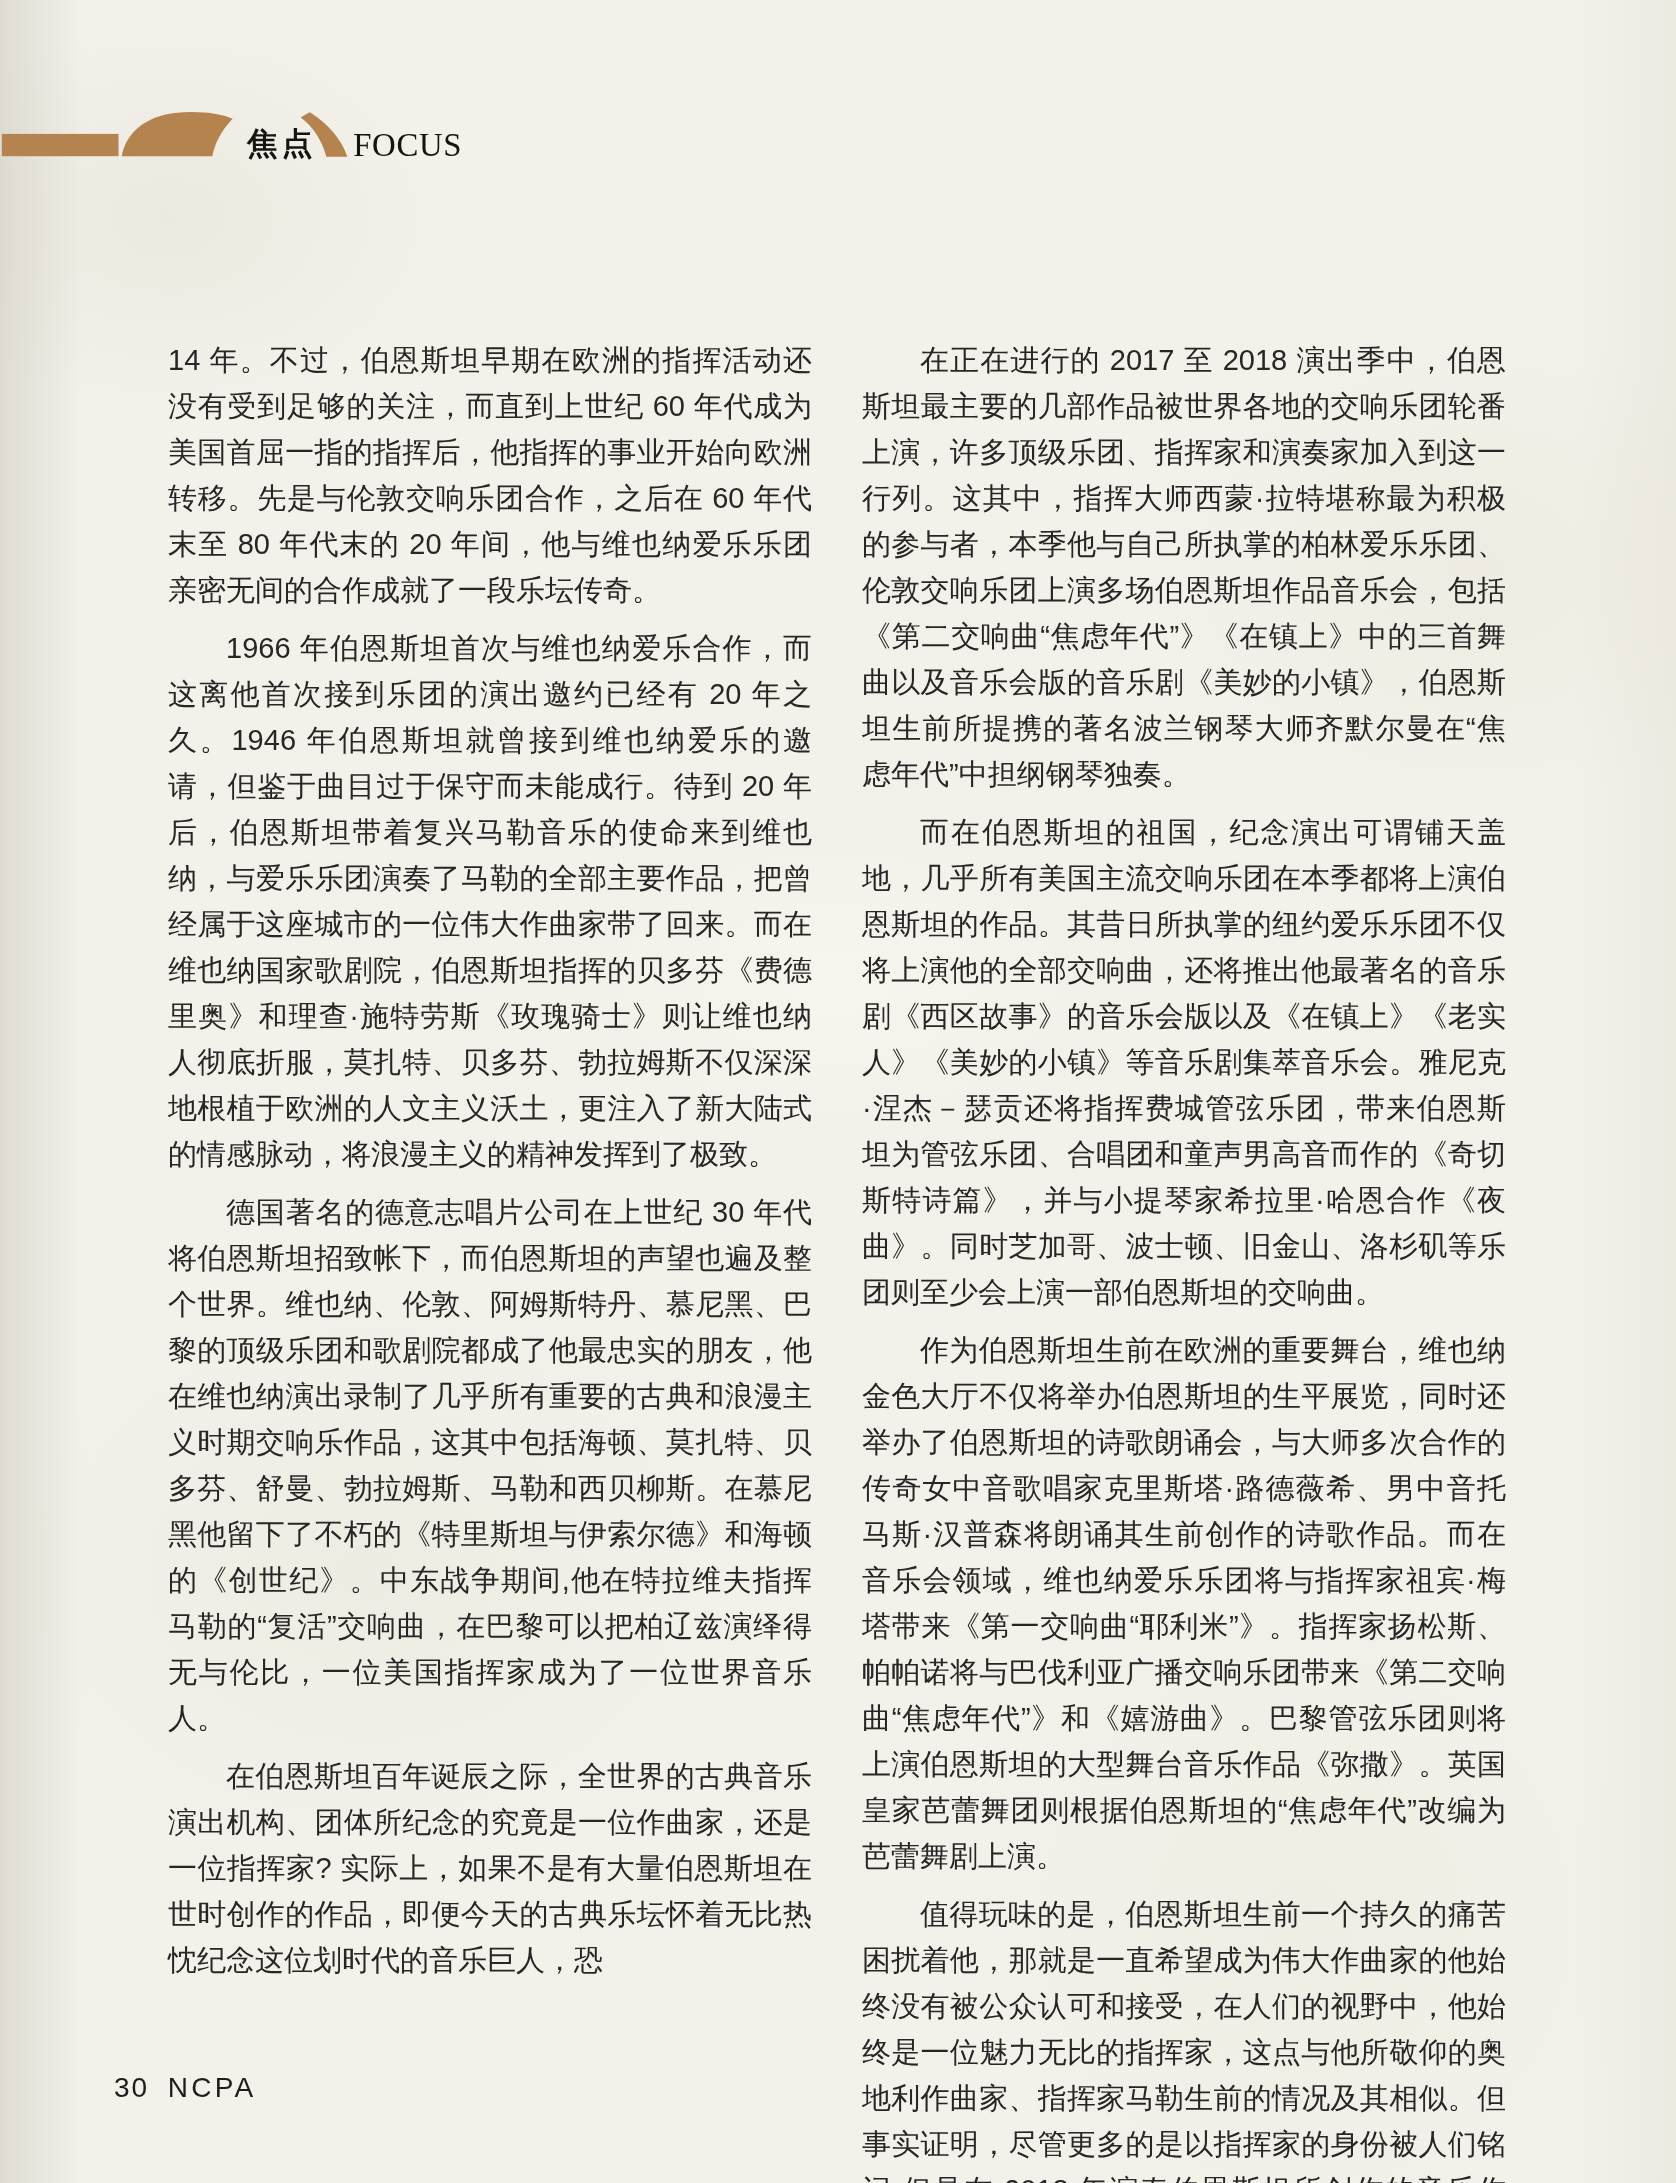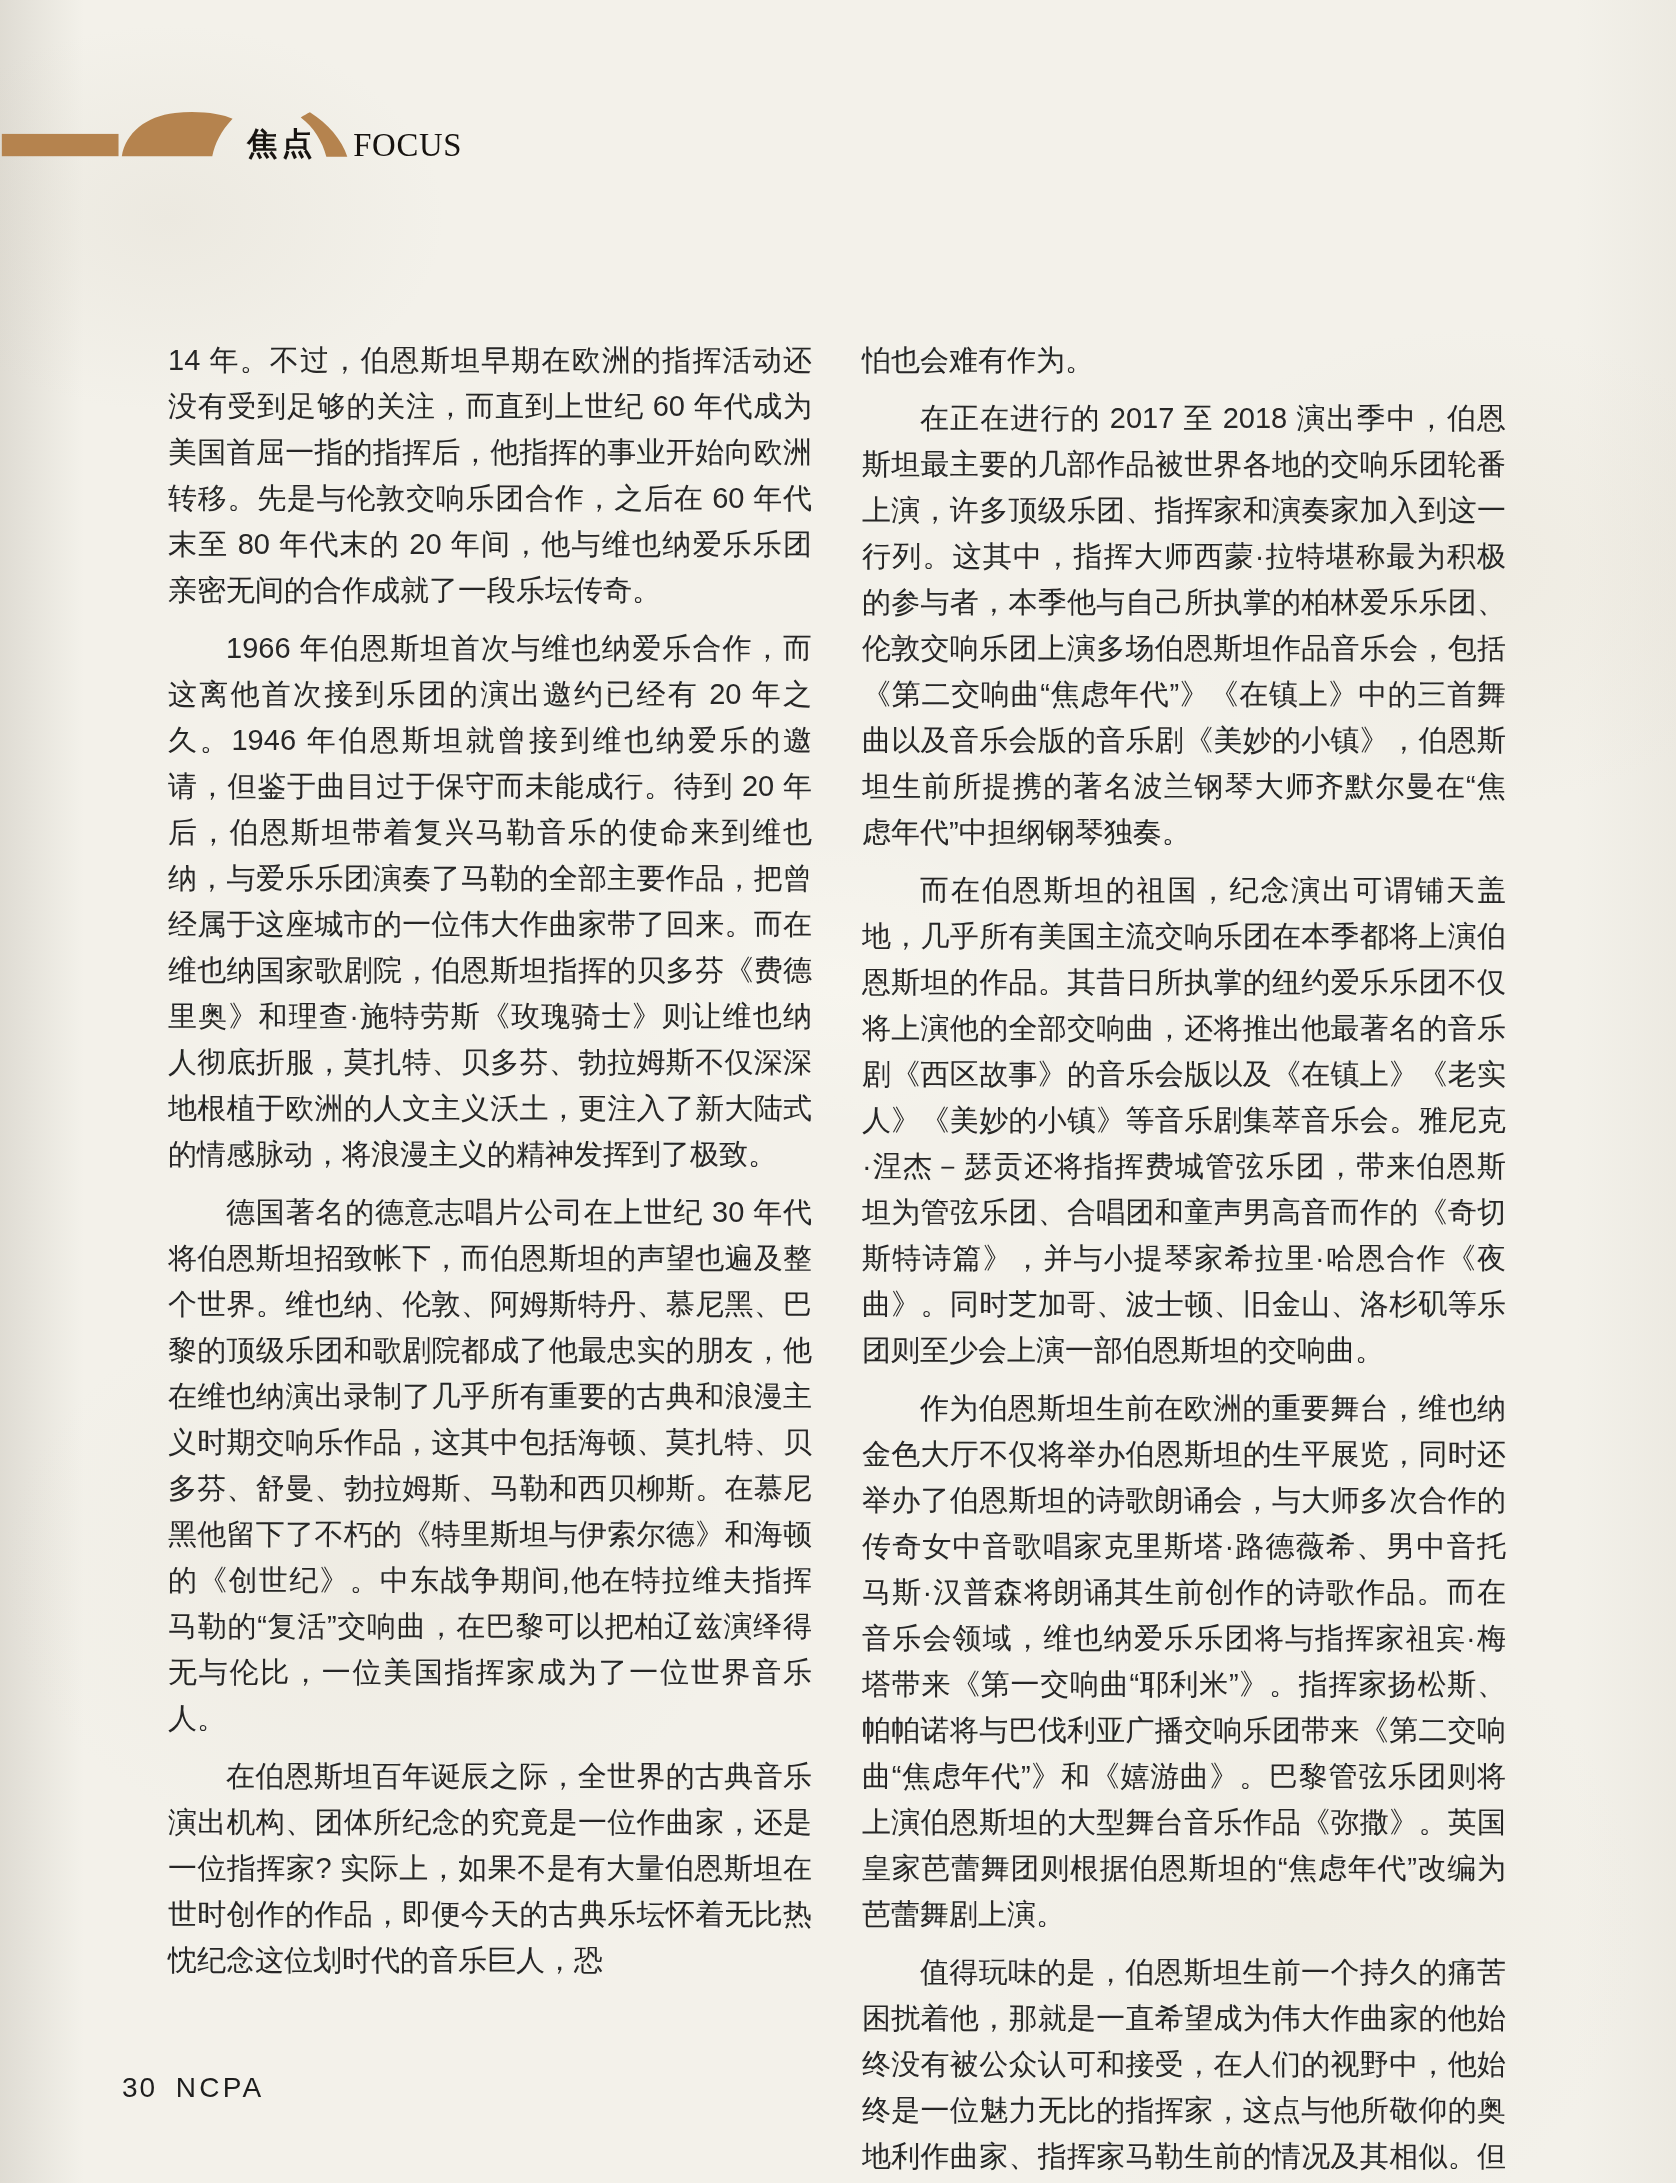--- a/index.html
+++ b/index.html
@@ -31,21 +31,21 @@
   .col{
     position:absolute;top:325px;width:668px;
     font-size:29px;line-height:46px;color:#262626;
     text-align:justify;
   }
   .col-left{left:156px;}
   .col-right{left:850px;}
   .para{margin:12px;text-indent:2em;}
   .no-indent{text-indent:0;}
   .footer{
-    position:absolute;left:122px;top:2072px;
+    position:absolute;left:114px;top:2072px;
     font-size:28px;color:#1d1d1d;letter-spacing:2px;font-weight:400;
   }
   .footer .brand{margin-left:18.5px;letter-spacing:3.3px;}
 </style>
 </head>
 <body>
 
 <div class="paper-texture"></div>
 
 <svg class="header-svg" width="515" height="59" viewBox="0 0 780 90">
@@ -57,21 +57,20 @@
 </svg>
 
 <div class="col col-left">
   <p class="para no-indent"><span>14 年。不过，伯恩斯坦早期在欧洲的指挥活动还没有受到足够的关注，而直到上世纪 60 年代成为美国首屈一指的指挥后，他指挥的事业开始向欧洲转移。先是与伦敦交响乐团合作，之后在 60 年代末至 80 年代末的 20 年间，他与维也纳爱乐乐团亲密无间的合作成就了一段乐坛传奇。</span></p>
   <p class="para"><span>1966 年伯恩斯坦首次与维也纳爱乐合作，而这离他首次接到乐团的演出邀约已经有 20 年之久。1946 年伯恩斯坦就曾接到维也纳爱乐的邀请，但鉴于曲目过于保守而未能成行。待到 20 年后，伯恩斯坦带着复兴马勒音乐的使命来到维也纳，与爱乐乐团演奏了马勒的全部主要作品，把曾经属于这座城市的一位伟大作曲家带了回来。而在维也纳国家歌剧院，伯恩斯坦指挥的贝多芬《费德里奥》和理查·施特劳斯《玫瑰骑士》则让维也纳人彻底折服，莫扎特、贝多芬、勃拉姆斯不仅深深地根植于欧洲的人文主义沃土，更注入了新大陆式的情感脉动，将浪漫主义的精神发挥到了极致。</span></p>
   <p class="para"><span>德国著名的德意志唱片公司在上世纪 30 年代将伯恩斯坦招致帐下，而伯恩斯坦的声望也遍及整个世界。维也纳、伦敦、阿姆斯特丹、慕尼黑、巴黎的顶级乐团和歌剧院都成了他最忠实的朋友，他在维也纳演出录制了几乎所有重要的古典和浪漫主义时期交响乐作品，这其中包括海顿、莫扎特、贝多芬、舒曼、勃拉姆斯、马勒和西贝柳斯。在慕尼黑他留下了不朽的《特里斯坦与伊索尔德》和海顿的《创世纪》。中东战争期间,他在特拉维夫指挥马勒的“复活”交响曲，在巴黎可以把柏辽兹演绎得无与伦比，一位美国指挥家成为了一位世界音乐人。</span></p>
   <p class="para"><span>在伯恩斯坦百年诞辰之际，全世界的古典音乐演出机构、团体所纪念的究竟是一位作曲家，还是一位指挥家? 实际上，如果不是有大量伯恩斯坦在世时创作的作品，即便今天的古典乐坛怀着无比热忱纪念这位划时代的音乐巨人，恐</span></p>
 </div>
 
 <div class="col col-right">
-  <p class="para no-indent"><span>怕也会难有作为。</span></p>
   <p class="para"><span>在正在进行的 2017 至 2018 演出季中，伯恩斯坦最主要的几部作品被世界各地的交响乐团轮番上演，许多顶级乐团、指挥家和演奏家加入到这一行列。这其中，指挥大师西蒙·拉特堪称最为积极的参与者，本季他与自己所执掌的柏林爱乐乐团、伦敦交响乐团上演多场伯恩斯坦作品音乐会，包括《第二交响曲“焦虑年代”》《在镇上》中的三首舞曲以及音乐会版的音乐剧《美妙的小镇》，伯恩斯坦生前所提携的著名波兰钢琴大师齐默尔曼在“焦虑年代”中担纲钢琴独奏。</span></p>
   <p class="para"><span>而在伯恩斯坦的祖国，纪念演出可谓铺天盖地，几乎所有美国主流交响乐团在本季都将上演伯恩斯坦的作品。其昔日所执掌的纽约爱乐乐团不仅将上演他的全部交响曲，还将推出他最著名的音乐剧《西区故事》的音乐会版以及《在镇上》《老实人》《美妙的小镇》等音乐剧集萃音乐会。雅尼克·涅杰－瑟贡还将指挥费城管弦乐团，带来伯恩斯坦为管弦乐团、合唱团和童声男高音而作的《奇切斯特诗篇》，并与小提琴家希拉里·哈恩合作《夜曲》。同时芝加哥、波士顿、旧金山、洛杉矶等乐团则至少会上演一部伯恩斯坦的交响曲。</span></p>
   <p class="para"><span>作为伯恩斯坦生前在欧洲的重要舞台，维也纳金色大厅不仅将举办伯恩斯坦的生平展览，同时还举办了伯恩斯坦的诗歌朗诵会，与大师多次合作的传奇女中音歌唱家克里斯塔·路德薇希、男中音托马斯·汉普森将朗诵其生前创作的诗歌作品。而在音乐会领域，维也纳爱乐乐团将与指挥家祖宾·梅塔带来《第一交响曲“耶利米”》。指挥家扬松斯、帕帕诺将与巴伐利亚广播交响乐团带来《第二交响曲“焦虑年代”》和《嬉游曲》。巴黎管弦乐团则将上演伯恩斯坦的大型舞台音乐作品《弥撒》。英国皇家芭蕾舞团则根据伯恩斯坦的“焦虑年代”改编为芭蕾舞剧上演。</span></p>
   <p class="para"><span>值得玩味的是，伯恩斯坦生前一个持久的痛苦困扰着他，那就是一直希望成为伟大作曲家的他始终没有被公众认可和接受，在人们的视野中，他始终是一位魅力无比的指挥家，这点与他所敬仰的奥地利作曲家、指挥家马勒生前的情况及其相似。但事实证明，尽管更多的是以指挥家的身份被人们铭记,但是在 2018 年演奏伯恩斯坦所创作的音乐作品，却成为全球乐坛纪念他 100 年诞辰最好的方式。</span></p>
 </div>
 
 <div class="footer">
   <span>30</span><span class="brand">NCPA</span>
 </div>
 

